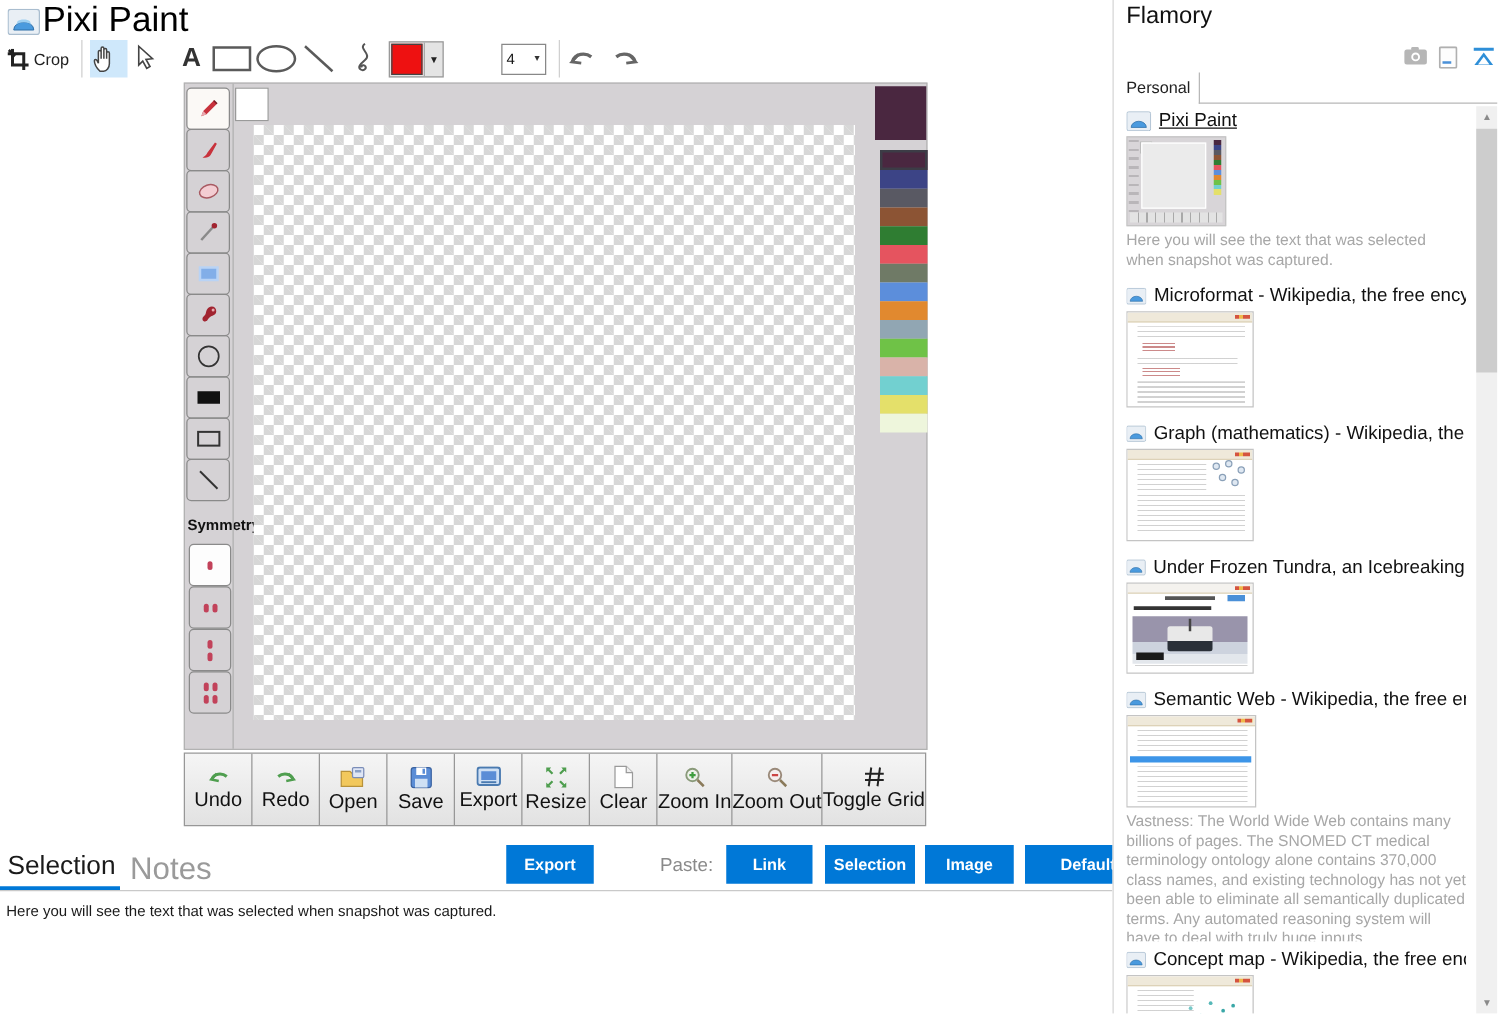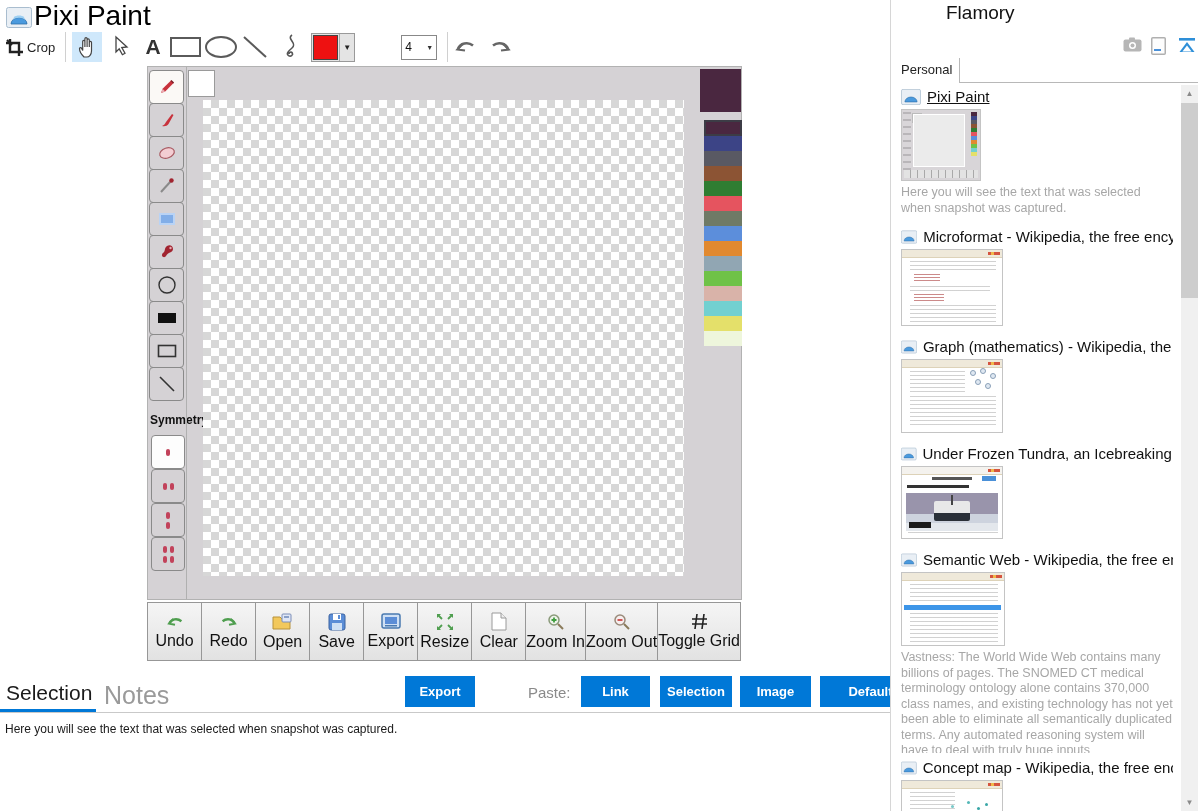--- a/index.html
+++ b/index.html
@@ -6,21 +6,21 @@
   #page{position:relative;width:1198px;height:811px;overflow:hidden;
         font-family:"Liberation Sans",sans-serif;color:#111;background:#fff;}
   .abs{position:absolute;}
 
   
   #app-title{position:absolute;left:34px;top:0px;font-size:28px;color:#000;}
   .win-icon{display:inline-block;}
 
   
   #top-toolbar{position:absolute;left:6px;top:30px;height:34px;display:flex;align-items:center;}
-  .tt-btn{height:30px;display:flex;align-items:center;justify-content:center;margin-right:4px;cursor:default;}
+  .tt-btn{height:30px;display:flex;align-items:center;justify-content:flex-start;margin-right:4px;cursor:default;}
   .tt-sep{width:1px;height:30px;background:#d0d0d0;margin:0 6px;}
   #crop-group{display:flex;align-items:center;margin-right:4px;}
   #crop-label{font-size:13px;margin-left:4px;color:#222;}
   .tool-selected{background:#cfe8fb;}
   .shape-rect{width:27px;height:16px;border:2px solid #5a5a5a;}
   .shape-ellipse{width:28px;height:18px;border:2px solid #5a5a5a;border-radius:50%;}
   #text-tool{font-size:21px;font-weight:bold;color:#333;width:26px;text-align:center;}
   #color-split{display:flex;height:27px;border:1px solid #999;background:#e4e4e4;margin:0 8px;}
   #toolbar-color{width:25px;height:25px;border:1px solid #444;box-sizing:border-box;margin:1px;}
   #color-drop{width:14px;display:flex;align-items:center;justify-content:center;font-size:8px;color:#222;border-left:1px solid #aaa;}
@@ -65,21 +65,21 @@
   #tab-notes{position:absolute;left:104px;top:681px;font-size:25px;color:#9a9a9a;}
   #tab-underline{position:absolute;left:0;top:709px;width:96px;height:3px;background:var(--accent,#0078d7);}
   #panel-rule{position:absolute;left:0;top:712px;width:890px;height:1px;background:#c9c9c9;}
   .blue-btn{position:absolute;top:676px;height:31px;background:var(--accent,#0078d7);color:#fff;
             font-size:13px;font-weight:bold;display:flex;align-items:center;justify-content:center;border:none;}
   #paste-label{position:absolute;left:528px;top:684px;font-size:15px;color:#8a8a8a;}
   #selection-text{position:absolute;left:5px;top:722px;font-size:12px;color:#1a1a1a;}
 
   
   #sidebar{position:absolute;left:890px;top:0;width:308px;height:811px;border-left:1px solid #d6d6d6;box-sizing:border-box;background:#fff;}
-  #sb-title{position:absolute;left:10px;top:2px;font-size:19px;color:#111;margin-left:45px;}
+  #sb-title{position:absolute;left:10px;top:2px;font-size:19px;color:#111;}
   #search-box{position:absolute;left:10px;top:33px;width:210px;height:25px;border:1px solid #c2c2c2;box-sizing:border-box;background:#fff;}
   #search-input{position:absolute;left:2px;top:1px;width:180px;height:21px;border:none;outline:none;font-size:12px;
                 font-family:"Liberation Sans",sans-serif;color:#333;}
   #search-input::placeholder{color:#b0b0b0;}
   #search-mag{position:absolute;right:4px;top:4px;}
   .sb-icon{position:absolute;top:37px;}
   #sb-tabrow{position:absolute;left:0;top:58px;width:308px;height:25px;}
   #sb-tab-label{position:absolute;left:10px;top:4px;font-size:13px;color:#222;}
   #sb-tab-vline{position:absolute;left:68px;top:0;width:1px;height:25px;background:#b8b8b8;}
   #sb-tab-hline{position:absolute;left:68px;top:24px;right:0;height:1px;background:#b8b8b8;}

